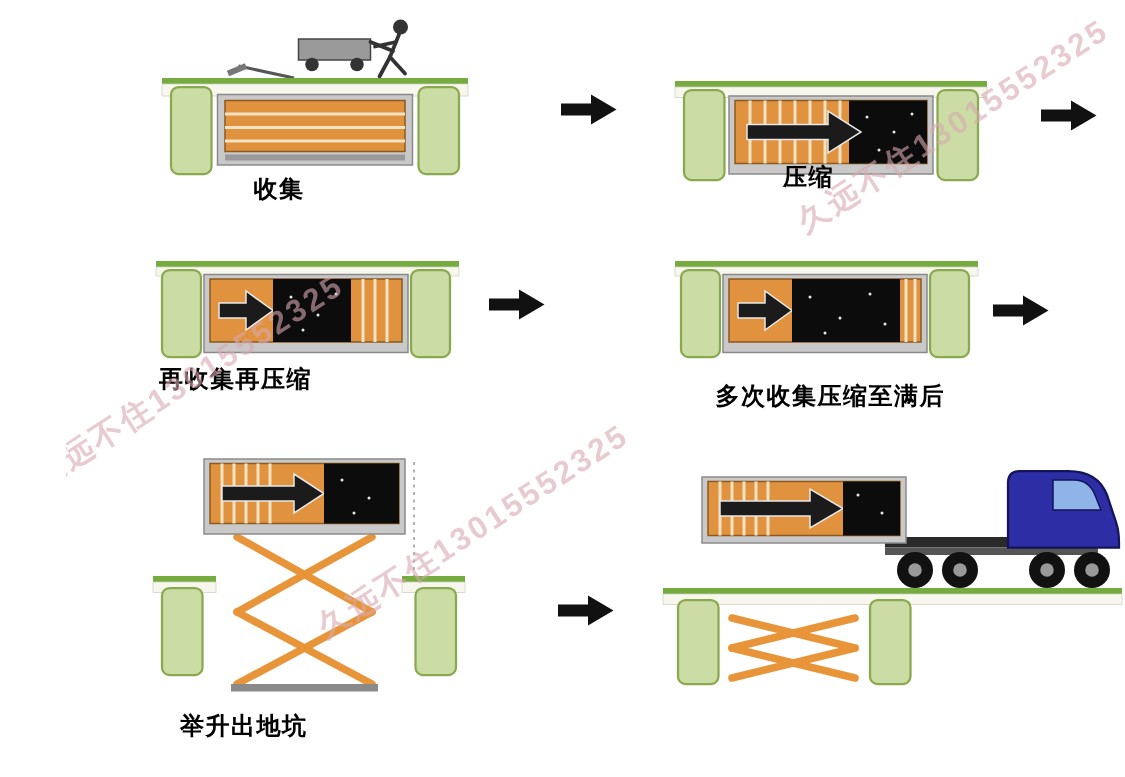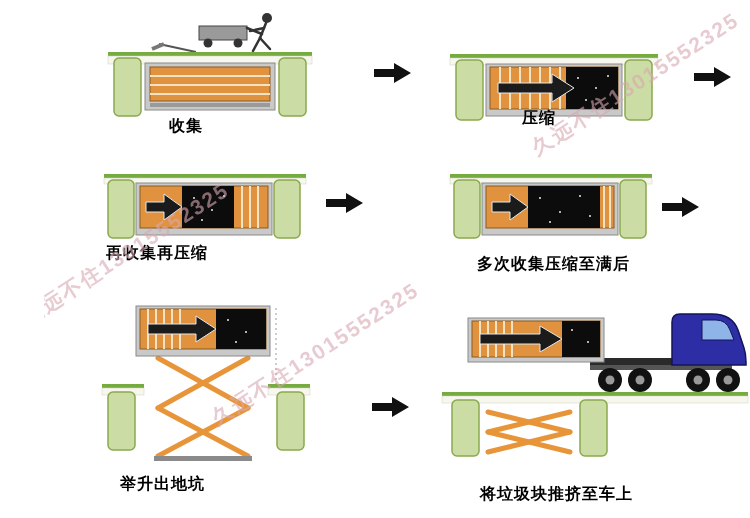--- a/index.html
+++ b/index.html
@@ -228,19 +228,18 @@
     <svg width="38" height="22">
         <polygon points="0,7 20,7 20,1 37,11 20,21 20,15 0,15" class="flow"></polygon>
       </svg>
   </div>
 
   <span class="step-label" style="left:125px;top:116px">收集</span>
   <span class="step-label" style="left:478px;top:108px">压缩</span>
   <span class="step-label" style="left:62px;top:243px">再收集再压缩</span>
   <span class="step-label" style="left:76px;top:474px">举升出地坑</span>
   <span class="step-label" style="left:433px;top:254px">多次收集压缩至满后</span>
-  <span class="step-label" style="left:436px;top:484px">将垃圾块推挤至车上</span>
 
   <div class="watermark" style="left:470px;top:70px;transform:rotate(-33deg)">久远不住13015552325</div>
   <div class="watermark" style="left:-40px;top:240px;transform:rotate(-33deg)">久远不住13015552325</div>
   <div class="watermark" style="left:150px;top:340px;transform:rotate(-33deg)">久远不住13015552325</div>
 
 </div>
 
 </body></html>

